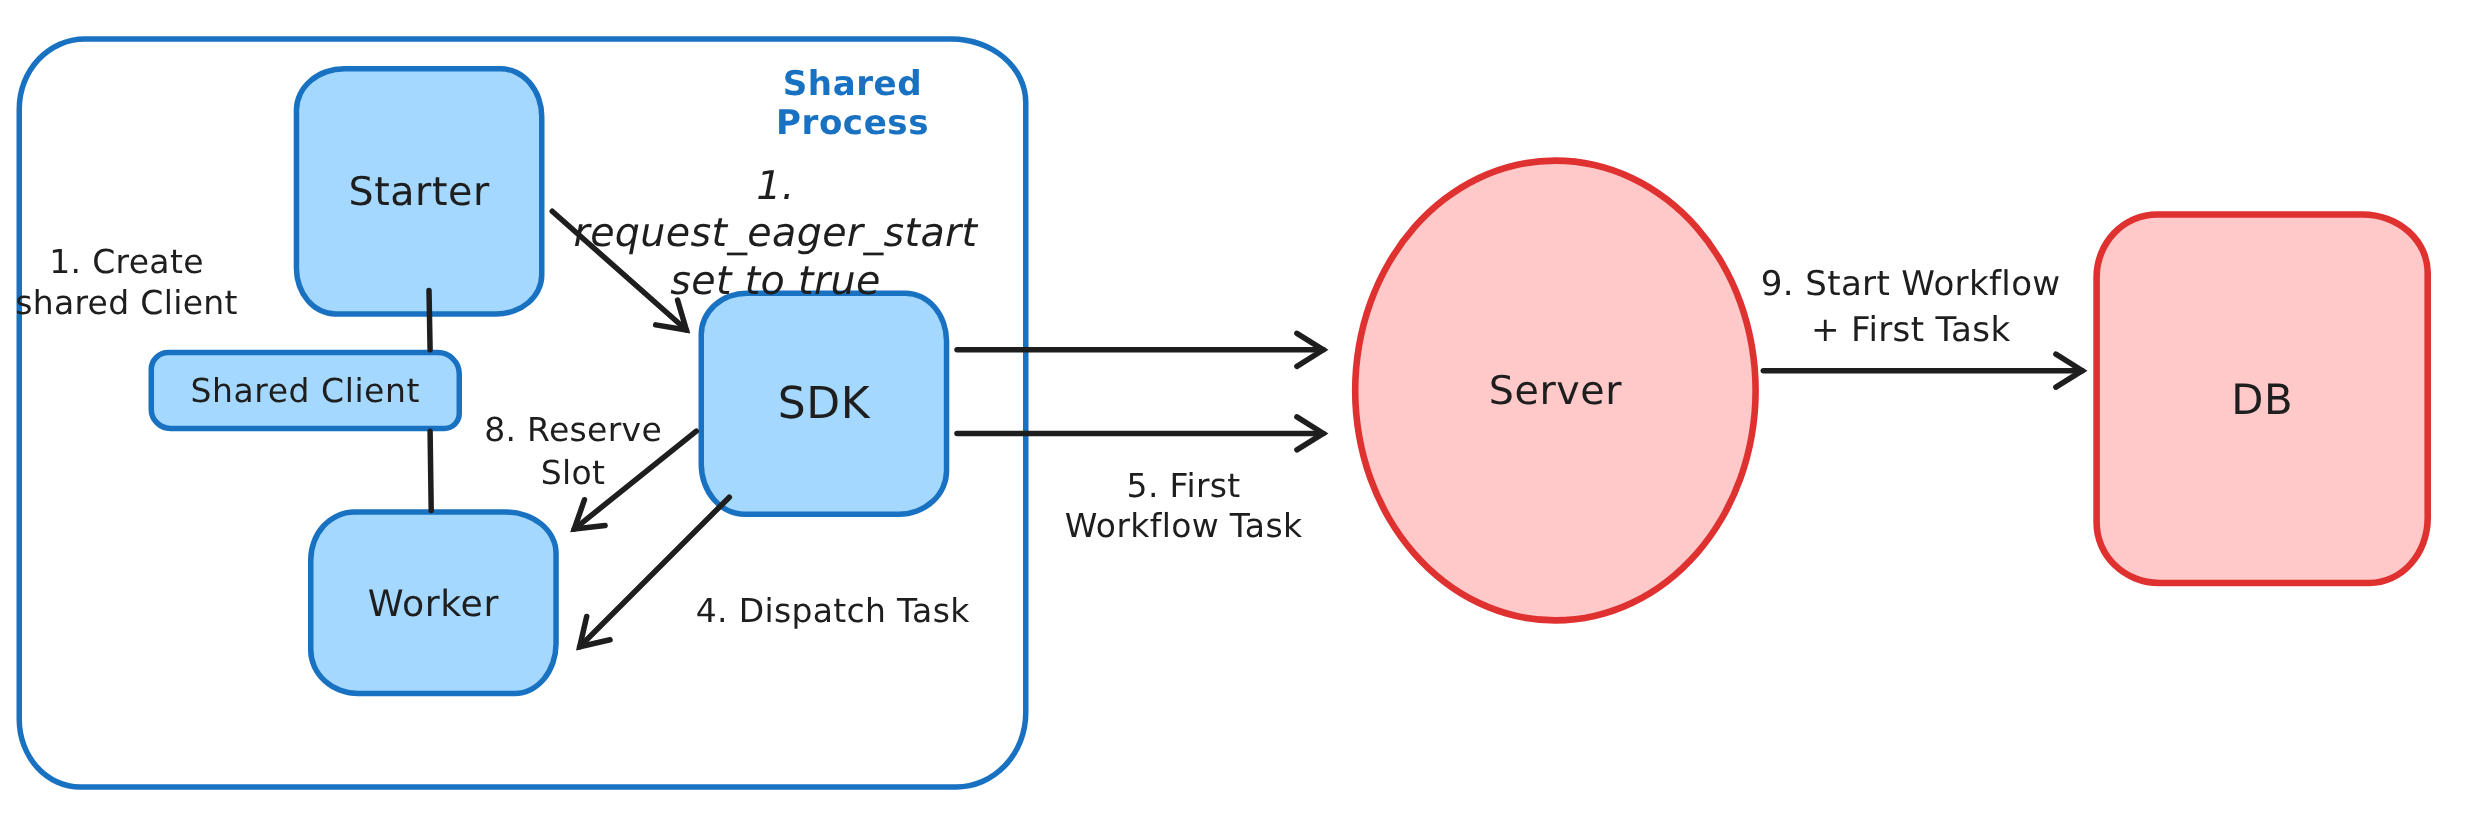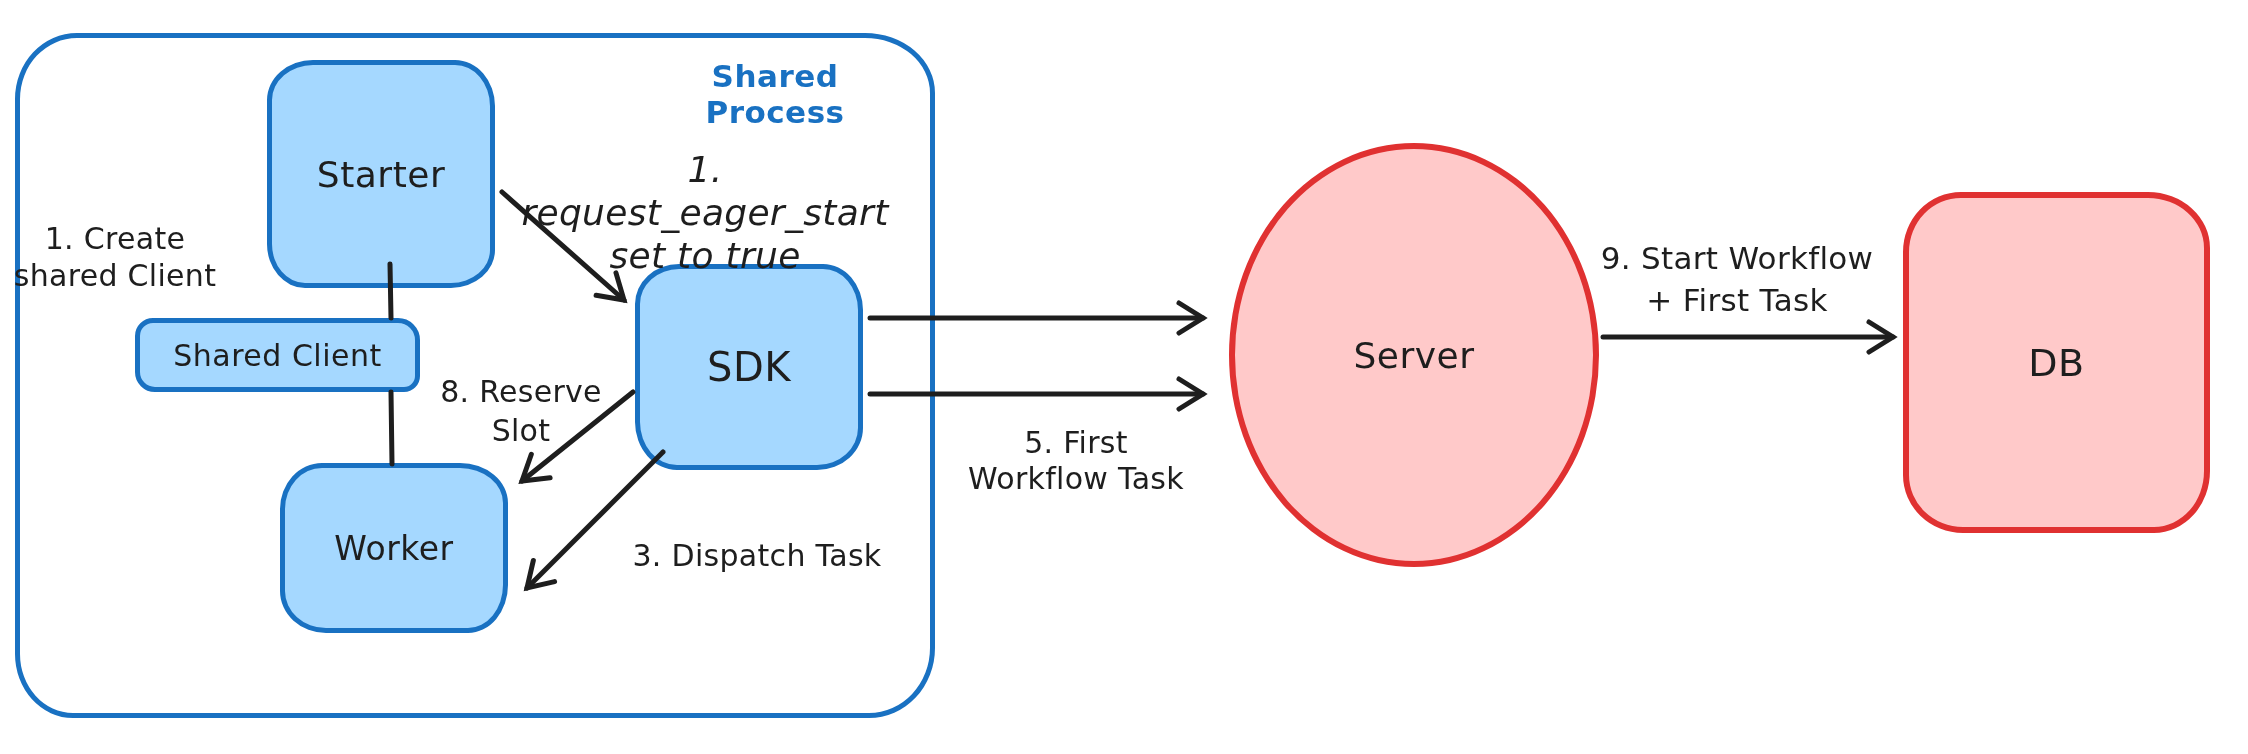--- a/index.html
+++ b/index.html
@@ -99,21 +99,21 @@
   </div>
   <div class="ann ann-startwf">
     <div>9. Start Workflow</div>
     <div>+ First Task</div>
   </div>
   <div class="ann ann-first">
     <div>5. First</div>
     <div>Workflow Task</div>
   </div>
   <div class="ann ann-dispatch">
-    <div>3. Dispatch Task</div>
+    <div>4. Dispatch Task</div>
   </div>
 
   <svg class="wires" viewBox="0 0 2248 754" xmlns="http://www.w3.org/2000/svg">
     <defs>
       <marker id="vhead" markerUnits="userSpaceOnUse" markerWidth="60" markerHeight="60" refX="0" refY="0" orient="auto" overflow="visible">
         <path d="M -24,-15 L 0,0 L -24,15" style="stroke:var(--ink); stroke-width:5; fill:none; stroke-linecap:round;"></path>
       </marker>
     </defs>
 
     <g>

